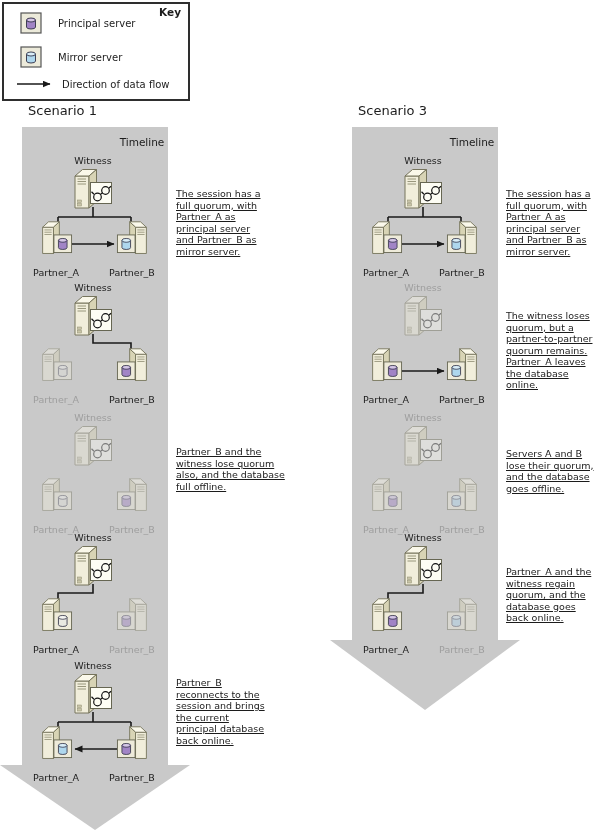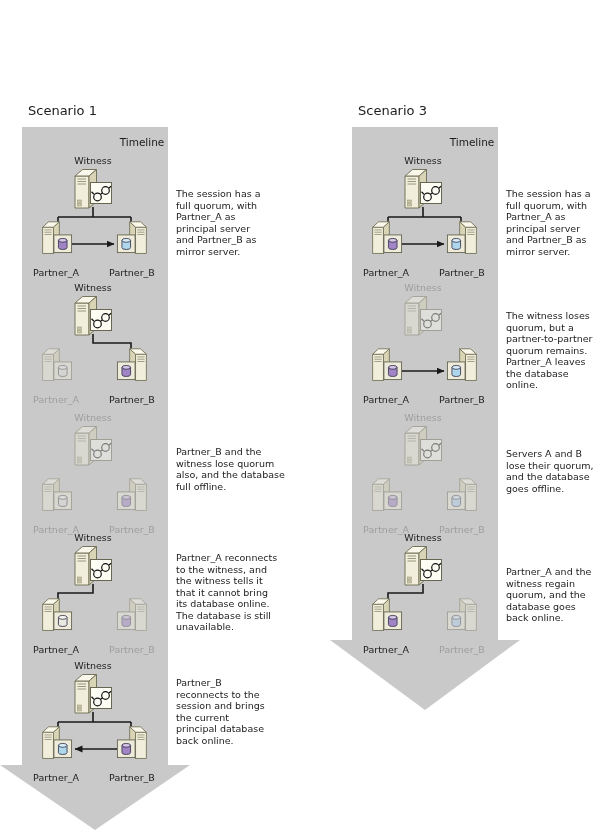--- a/index.html
+++ b/index.html
@@ -4,21 +4,21 @@
 <style>
   html,body{margin:0;padding:0;background:#fff;}
   .wrap{position:relative;width:616px;height:830px;background:#fff;
         font-family:"DejaVu Sans",sans-serif;color:#1c1c1c;overflow:hidden;}
   .band{position:absolute;background:#c9c9c9;}
   .tri{position:absolute;width:0;height:0;border-left:95px solid transparent;
        border-right:95px solid transparent;border-top:65px solid #c9c9c9;}
   .sc-title{position:absolute;font-size:13px;}
   .tl-label{position:absolute;width:146px;text-align:center;font-size:10.5px;padding-left:47px;}
   .stage{position:absolute;}
-  .desc{position:absolute;font-size:9.5px;line-height:11.5px;white-space:pre-line;width:165px;}
+  .desc{position:absolute;font-size:9.5px;line-height:11.5px;white-space:pre-line;width:165px;text-decoration:underline;}
   .slbl{font-size:9.5px;fill:#1c1c1c;font-family:"DejaVu Sans",sans-serif;}
   .dimtxt{fill:#9e9e9e;}
   .ln{stroke:#1a1a1a;stroke-width:1.6;fill:none;}
   .dim{opacity:.42;}
   .keybox{position:absolute;left:2px;top:2px;width:184px;height:95px;border:2px solid #2e2e2e;background:#fff;}
   .keytitle{position:absolute;right:7px;top:2px;font-weight:bold;font-size:10.5px;}
   .krow{position:absolute;display:flex;align-items:center;}
   .klabel{font-size:10px;margin-left:16px;}
   .twr-front{fill:#f1eedb;stroke:#76745c;stroke-width:1;}
   .twr-top{fill:#faf8ea;stroke:#76745c;stroke-width:1;}
@@ -70,20 +70,41 @@
       <rect x="1" y="1" width="20" height="20" fill="#eceada" stroke="#555" stroke-width="1.2"></rect>
       <path class="cylb" d="M6.5 8 V15 a4.5 2 0 0 0 9 0 V8"></path>
       <ellipse class="cylb" cx="11" cy="8" rx="4.5" ry="2"></ellipse>
       <ellipse cx="11" cy="8" rx="3.4" ry="1.3" fill="#ffffff" opacity=".55"></ellipse>
     </symbol>
   </defs>
 </svg>
 
 <div class="wrap">
 
+  <div class="keybox">
+    <div class="keytitle">Key</div>
+    <div class="krow" style="left:16px;top:8px;">
+      <svg width="22" height="22">
+          <use href="#key-cyl" width="22" height="22" style="color:#a184c6"></use>
+        </svg>
+      <span class="klabel">Principal server</span>
+    </div>
+    <div class="krow" style="left:16px;top:42px;">
+      <svg width="22" height="22">
+          <use href="#key-cyl" width="22" height="22" style="color:#aed7ee"></use>
+        </svg>
+      <span class="klabel">Mirror server</span>
+    </div>
+    <div class="krow" style="left:12px;top:74px;">
+      <svg width="44" height="12">
+          <line class="ln" x1="1" y1="6" x2="34" y2="6" marker-end="url(#ah)"></line>
+        </svg>
+      <span class="klabel" style="margin-left:2px;">Direction of data flow</span>
+    </div>
+  </div>
 
   <div class="sc-title" style="left:28px;top:103px;">Scenario 1</div>
   <div class="band" style="left:22px;top:127px;width:146px;height:638px;"></div>
   <div class="tri" style="left:0px;top:765px;"></div>
   <div class="tl-label" style="left:22px;top:136px;">Timeline</div>
 
   <svg class="stage" style="left:22px;top:152px;" width="146" height="127">
     <text class="slbl" x="71" y="12" text-anchor="middle">Witness</text>
     <path class="ln" d="M71 55 V65 M36 65 H109 M36 65 V71 M109 65 V71"></path>
     <use href="#srv-witness" x="50" y="15" width="42" height="42"></use>
@@ -125,27 +146,20 @@
 
   <svg class="stage" style="left:22px;top:529px;" width="146" height="127">
     <text class="slbl" x="71" y="12" text-anchor="middle">Witness</text>
     <path class="ln" d="M71 55 V64 H36 V71"></path>
     <use href="#srv-witness" x="50" y="15" width="42" height="42"></use>
     <use href="#srv-a" x="17" y="68" width="38" height="38" style="color:#e9e9e2"></use>
     <use class="dim" href="#srv-b" x="90" y="68" width="38" height="38" style="color:#a184c6"></use>
     <text class="slbl" x="34" y="124" text-anchor="middle">Partner_A</text>
     <text class="slbl dimtxt" x="110" y="124" text-anchor="middle">Partner_B</text>
   </svg>
-  <div class="desc" style="left:176px;top:552px;">Partner_A reconnects
-to the witness, and
-the witness tells it
-that it cannot bring
-its database online.
-The database is still
-unavailable.</div>
 
   <svg class="stage" style="left:22px;top:657px;" width="146" height="127">
     <text class="slbl" x="71" y="12" text-anchor="middle">Witness</text>
     <path class="ln" d="M71 55 V65 M36 65 H109 M36 65 V71 M109 65 V71"></path>
     <use href="#srv-witness" x="50" y="15" width="42" height="42"></use>
     <use href="#srv-a" x="17" y="68" width="38" height="38" style="color:#aed7ee"></use>
     <use href="#srv-b" x="90" y="68" width="38" height="38" style="color:#a184c6"></use>
     <line class="ln" x1="95" y1="92" x2="53" y2="92" marker-end="url(#ah)"></line>
     <text class="slbl" x="34" y="124" text-anchor="middle">Partner_A</text>
     <text class="slbl" x="110" y="124" text-anchor="middle">Partner_B</text>

